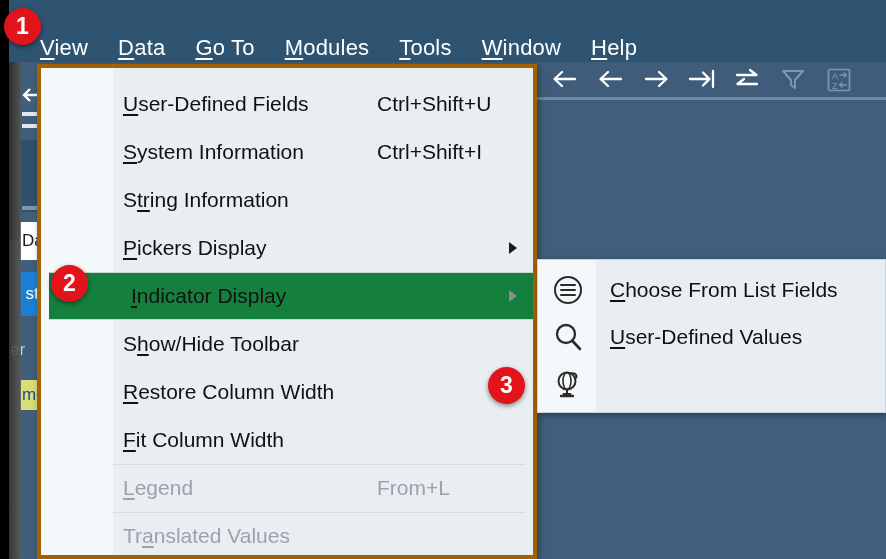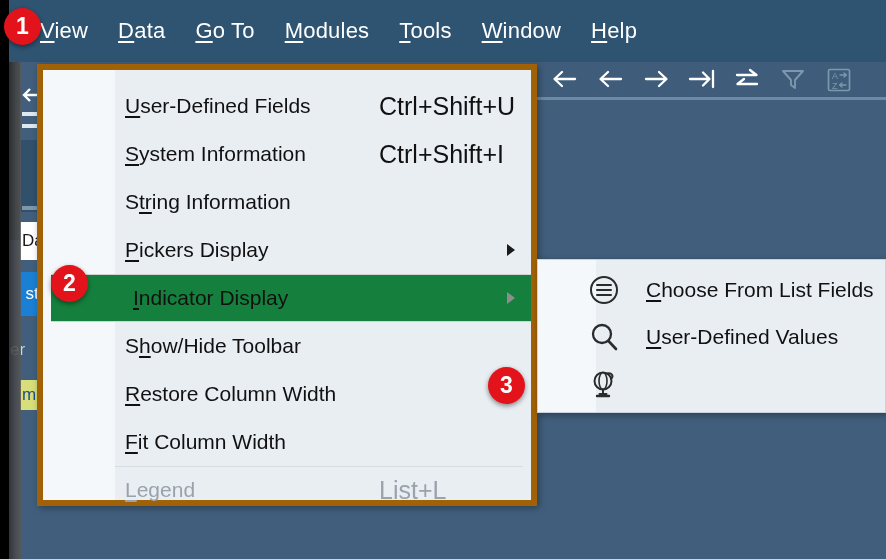--- a/index.html
+++ b/index.html
@@ -35,21 +35,21 @@
     background: #1f3347;
   }
   .menubar {
     position: absolute;
     left: 8px; top: 0px;
     width: 878px; height: 62px;
     background: #2e5472;
   }
   .menubar-inner {
     position: absolute;
-    left: 30px; top: 0px;
+    left: 30px; top: 17px;
     height: 62px;
     display: flex;
     align-items: center;
     gap: 26px;
   }
   .menu-top-item {
     color: #ffffff;
     font-size: 22px;
     letter-spacing: .2px;
     white-space: nowrap;
@@ -155,23 +155,23 @@
   .side-shadow2 {
     position: absolute;
     left: 0px; top: 0px; width: 9px; height: 559px;
     background: #000000;
   }
 
   
   .menu {
     position: absolute;
     left: 37px; top: 64px;
-    width: 500px; height: 442px;
+    width: 500px; height: 495px;
     background: #e9eef3;
-    border: 6px solid #a16207;
+    border: 4px solid #a16207;
     box-sizing: border-box;
     box-shadow: 2px 2px 7px rgba(0,0,0,.35);
   }
   .menu-gutter {
     position: absolute;
     left: 0; top: 0;
     width: 72px; height: 100%;
     background: #f5f8fa;
   }
   .menu-list {
@@ -186,21 +186,21 @@
     box-sizing: border-box;
     padding-left: 82px;
     padding-right: 16px;
     font-size: 21px;
     color: #111111;
   }
   .mi .label { flex: 0 0 auto; white-space: nowrap; }
   .mi .accel {
     position: absolute;
     left: 336px;
-    font-size: 25px;
+    font-size: 21px;
     color: #111111;
     white-space: nowrap;
   }
   .mi .sub-arrow {
     position: absolute;
     right: 16px;
     width: 0; height: 0;
     border-left: 8px solid #1a1a1a;
     border-top: 6px solid transparent;
     border-bottom: 6px solid transparent;
@@ -225,21 +225,20 @@
 
   
   .submenu {
     position: absolute;
     left: 537px; top: 259px;
     width: 349px; height: 154px;
     background: #e9eef3;
     border: 1px solid #c9d2da;
     box-sizing: border-box;
     box-shadow: 2px 2px 7px rgba(0,0,0,.35);
-    padding-left: 36px;
   }
   .submenu-gutter {
     position: absolute;
     left: 0; top: 0; width: 58px; height: 100%;
     background: #f5f8fa;
   }
   .submenu-list { position: relative; padding-top: 6px; }
   .smi {
     position: relative;
     height: 47px;
@@ -383,21 +382,24 @@
           <span class="label">S<span class="ul">h</span>ow/Hide Toolbar</span>
         </div>
         <div class="mi">
           <span class="label"><span class="ul">R</span>estore Column Width</span>
         </div>
         <div class="mi">
           <span class="label"><span class="ul">F</span>it Column Width</span>
         </div>
         <div class="mi disabled sep-above">
           <span class="label"><span class="ul">L</span>egend</span>
-          <span class="accel">List+L</span>
+          <span class="accel">From+L</span>
+        </div>
+        <div class="mi disabled sep-above">
+          <span class="label">Tr<span class="ul">a</span>nslated Values</span>
         </div>
       </div>
   </div>
 
   <div class="submenu">
     <div class="submenu-gutter"></div>
     <div class="submenu-list" id="submenu-list">
         <div class="smi">
           <span class="ic">
             <svg width="34" height="34" viewBox="0 0 34 34">

